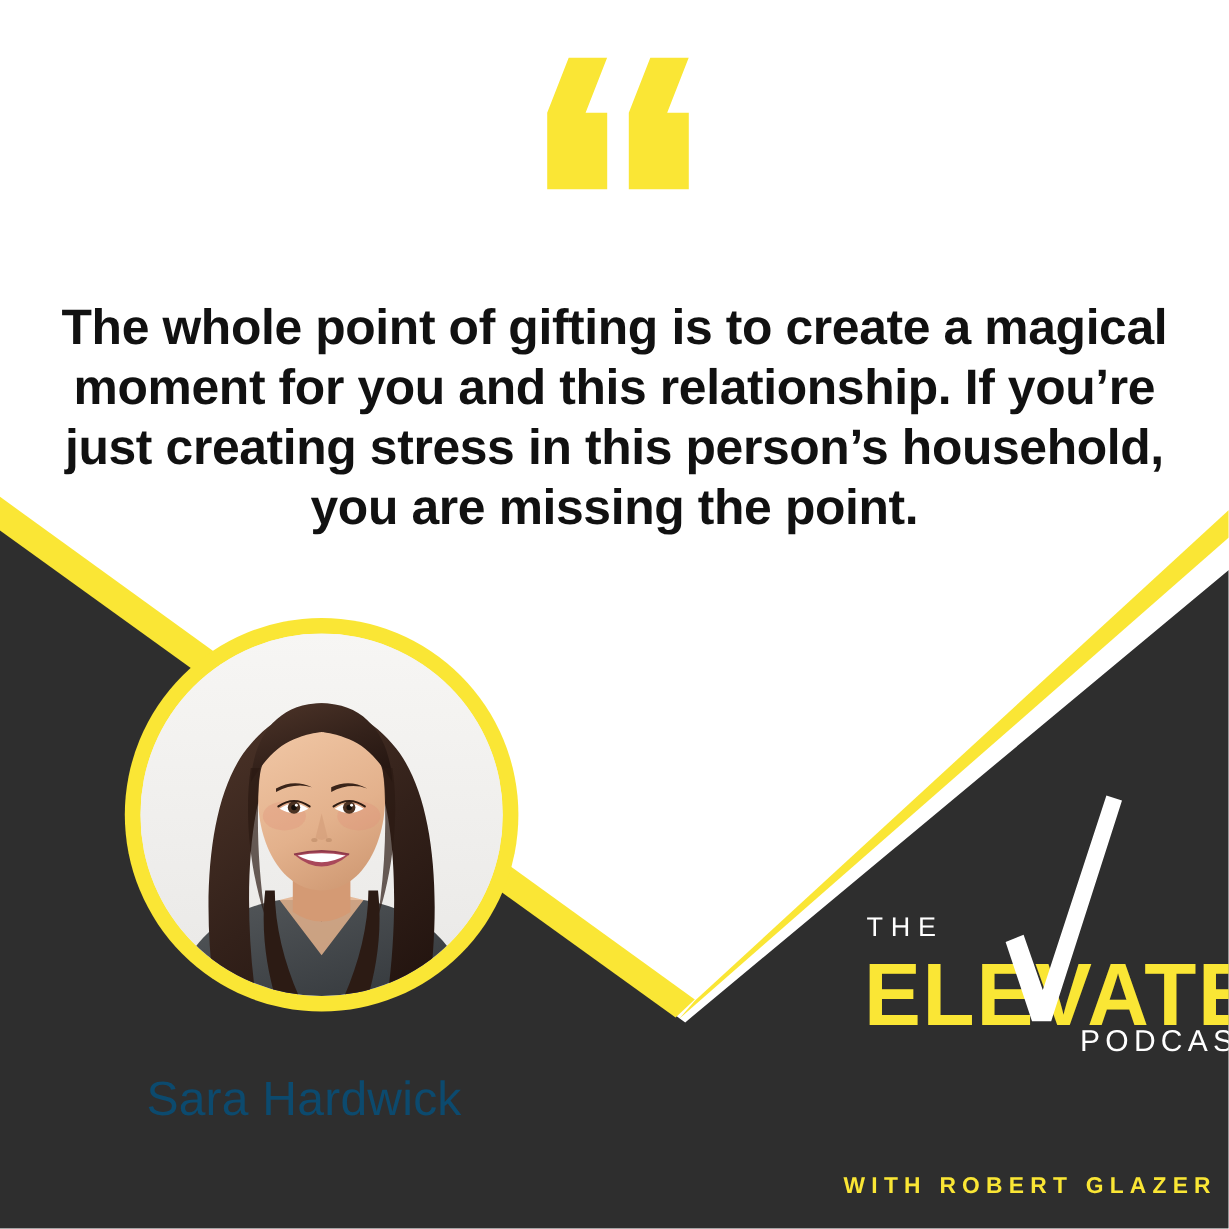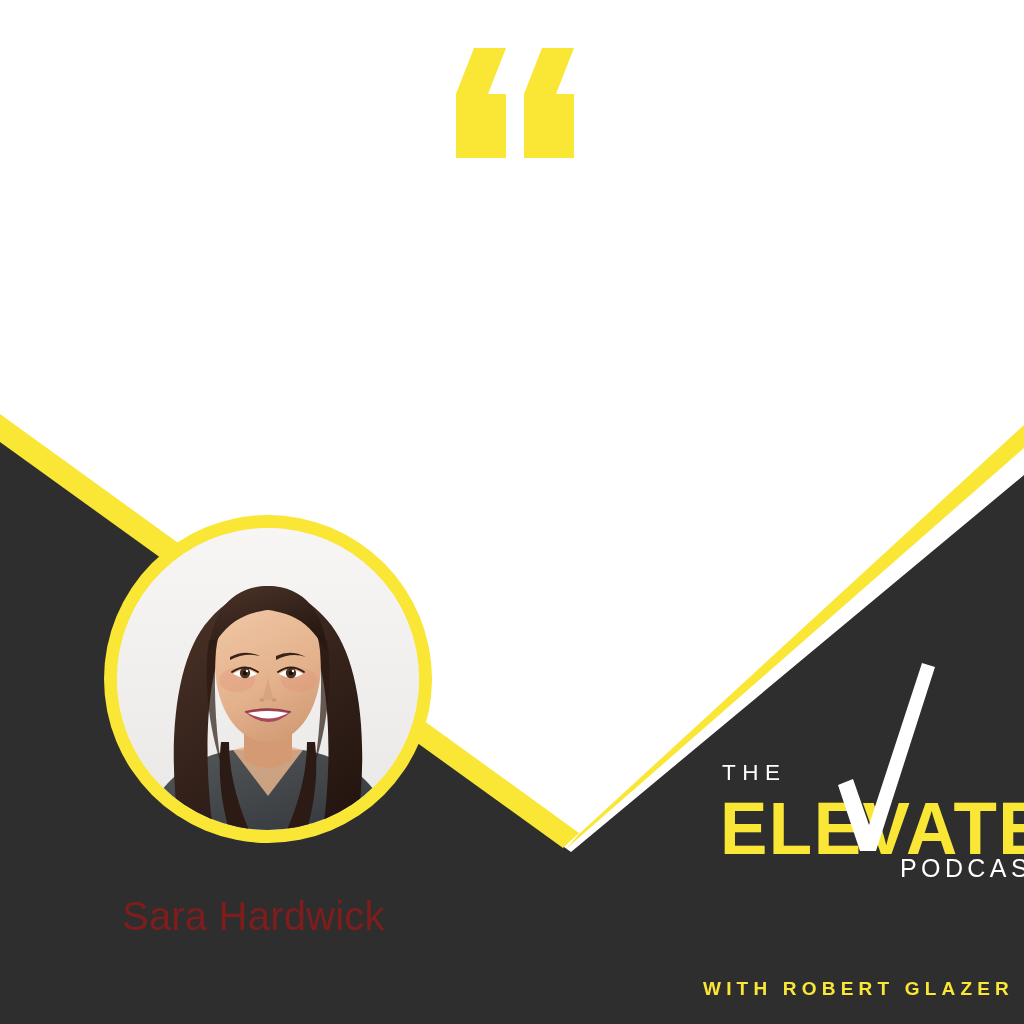--- a/index.html
+++ b/index.html
@@ -81,21 +81,21 @@
     width: 100%;
     height: 100%;
   }
 
   
   .guest-name {
     position: absolute;
     left: 122px;
     top: 894px;
     z-index: 5;
-    color: #7f1d1d;
+    color: #0c4a6e;
     font-family: "Liberation Sans", sans-serif;
     font-size: 40px;
     font-weight: 400;
     letter-spacing: 0.2px;
     white-space: nowrap;
   }
 
   
   .logo-block {
     position: absolute;
@@ -182,20 +182,24 @@
     <polygon points="0,414 579,833 563,848 0,442" fill="#FAE635"></polygon>
 
     <polygon points="1024,448 566,849 579,834 1024,425" fill="#FAE635"></polygon>
   </svg>
 
   <svg class="quote-mark" viewBox="0 0 150 110" aria-hidden="true">
     <path d="M16 110 L16 46 L34 0 L66 0 L48 46 L66 46 L66 110 Z" fill="#FAE635"></path>
     <path d="M84 110 L84 46 L102 0 L134 0 L116 46 L134 46 L134 110 Z" fill="#FAE635"></path>
   </svg>
 
+  <div class="quote-text">The whole point of gifting is to create a magical
+moment for you and this relationship. If you’re
+just creating stress in this person’s household,
+you are missing the point.</div>
 
   <div class="avatar-wrap">
     <div class="avatar-inner">
       <svg class="avatar-photo" viewBox="0 0 302 302" preserveAspectRatio="xMidYMid slice" aria-hidden="true">
         <defs>
           <linearGradient id="bgGrad" x1="0" y1="0" x2="0" y2="1">
             <stop offset="0%" stop-color="#f7f6f4"></stop>
             <stop offset="100%" stop-color="#e9e8e6"></stop>
           </linearGradient>
           <linearGradient id="hairGrad" x1="0.2" y1="0" x2="0.8" y2="1">

